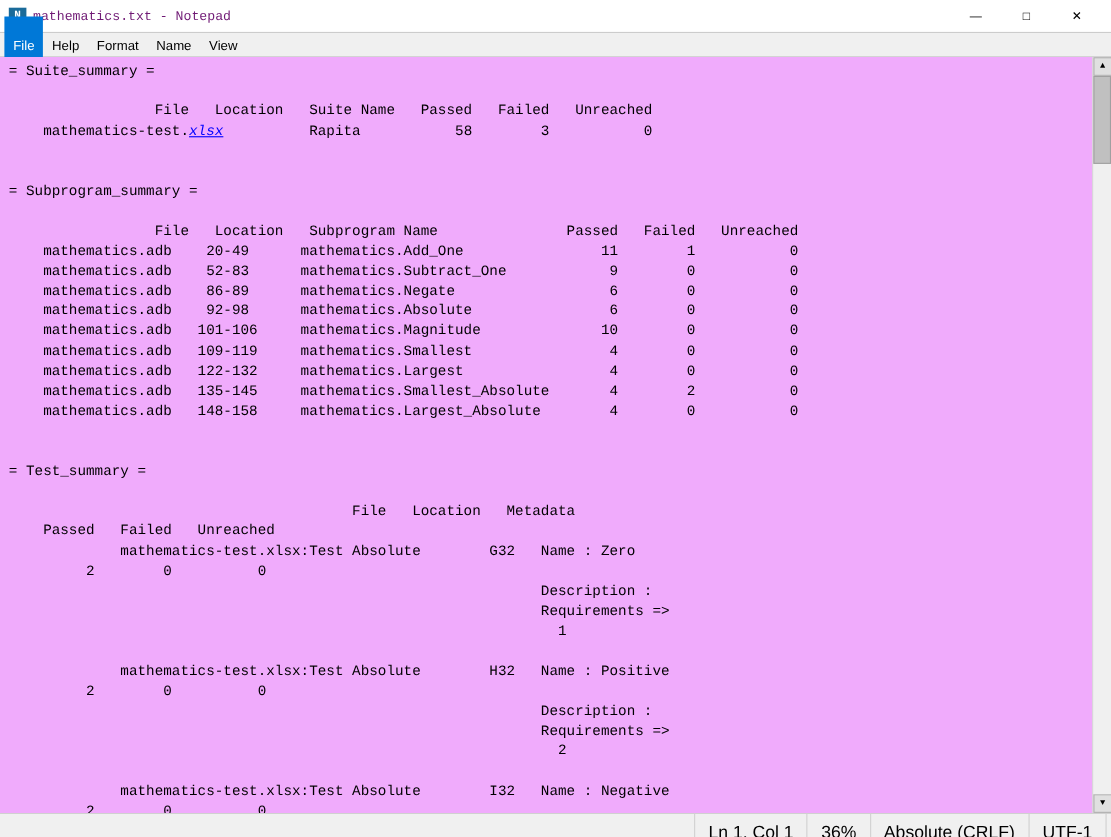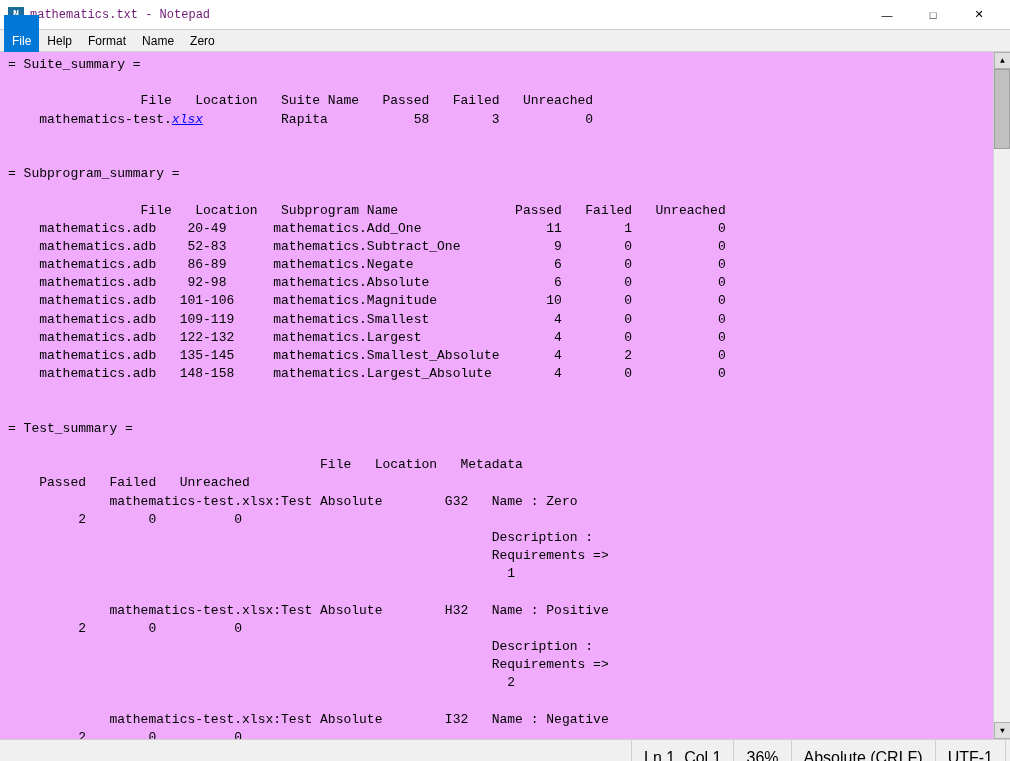--- a/index.html
+++ b/index.html
@@ -180,21 +180,21 @@
     <button class="title-btn">□</button>
     <button class="title-btn close">✕</button>
   </div>
 </div>
 
 <div class="menu-bar">
   <span class="menu-item">File</span>
   <span class="menu-item">Help</span>
   <span class="menu-item">Format</span>
   <span class="menu-item">Name</span>
-  <span class="menu-item">Zero</span>
+  <span class="menu-item">View</span>
 </div>
 
 <div class="content-wrapper">
   <div class="text-area">= Suite_summary =
 
                  File   Location   Suite Name   Passed   Failed   Unreached
     mathematics-test.<a class="link" href="#">xlsx</a>          Rapita           58        3           0
 
 
 = Subprogram_summary =

